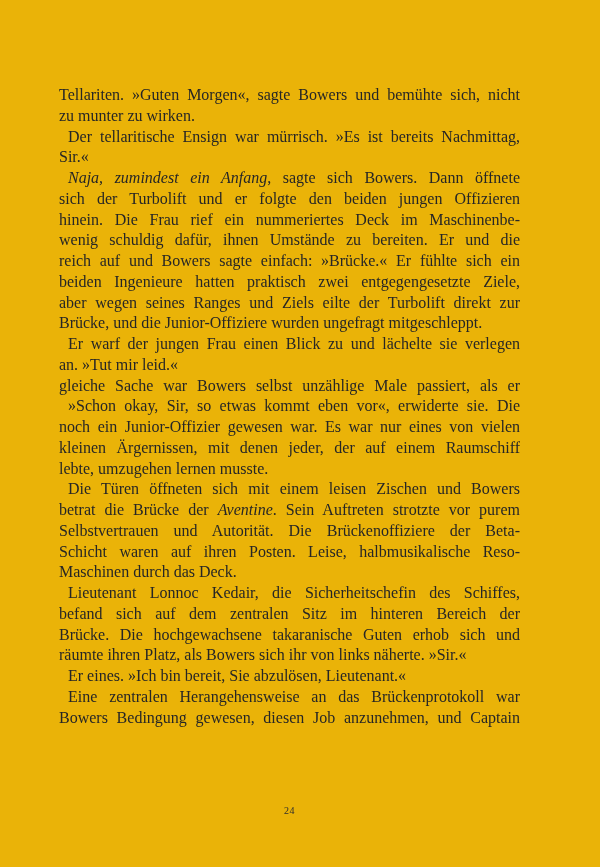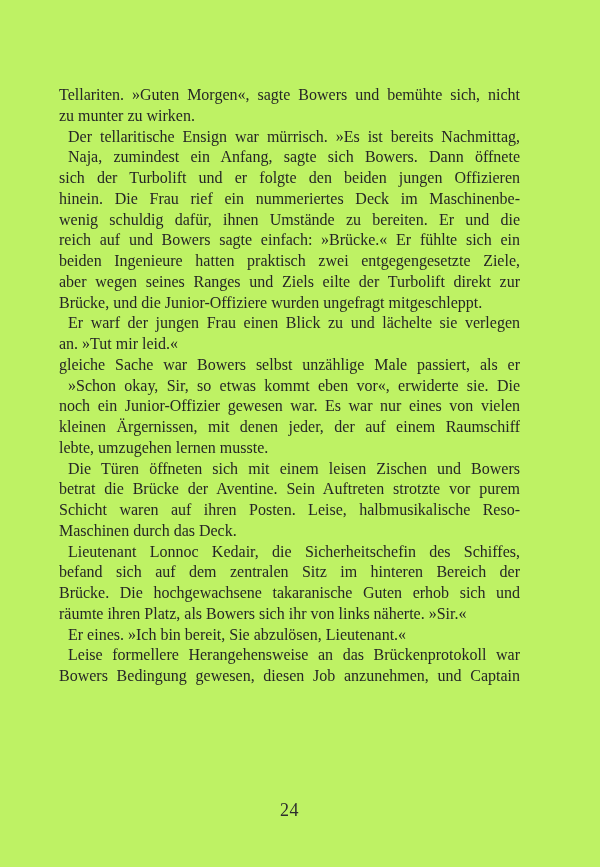--- a/index.html
+++ b/index.html
@@ -10,21 +10,21 @@
     width: 600px;
     height: 867px;
     background: #ffffff;
     position: relative;
     font-family: "Liberation Serif", serif;
     overflow: hidden;
   }
   .book-page {
     position: absolute;
     inset: 0;
-    background: #bef264;
+    background: #eab308;
   }
   .text-block {
     position: absolute;
     left: 59px;
     top: 85px;
     width: 461px;
     color: #262626;
     font-size: 16px;
     line-height: 20.75px;
   }
@@ -38,45 +38,47 @@
     height: 20.75px;
     overflow: hidden;
   }
   .line.last {
     text-align-last: left;
   }
   .line.indent {
     text-indent: 9px;
   }
   .italic {
+    font-style: italic;
   }
   .page-footer {
     position: absolute;
     left: 59px;
     top: 800px;
     width: 461px;
     text-align: center;
   }
   .page-number {
-    font-size: 18px;
+    font-size: 10px;
     color: #2e2e2e;
     letter-spacing: 0.5px;
   }
 </style>
 </head>
 <body>
 
 <div class="book-page">
   <div class="text-block" style="color: rgb(38, 38, 38);">
       <div class="paragraph">
         <div class="line"><span>Tellariten. »Guten Morgen«, sagte Bowers und bemühte sich, nicht</span></div>
         <div class="line last"><span>zu munter zu wirken.</span></div>
       </div>
       <div class="paragraph">
         <div class="line indent"><span>Der tellaritische Ensign war mürrisch. »Es ist bereits Nachmittag,</span></div>
+        <div class="line last"><span>Sir.«</span></div>
       </div>
       <div class="paragraph">
         <div class="line indent"><span class="italic">Naja, zumindest ein Anfang</span><span>, sagte sich Bowers. Dann öffnete</span></div>
         <div class="line"><span>sich der Turbolift und er folgte den beiden jungen Offizieren</span></div>
         <div class="line"><span>hinein. Die Frau rief ein nummeriertes Deck im Maschinenbe-</span></div>
         <div class="line"><span>wenig schuldig dafür, ihnen Umstände zu bereiten. Er und die</span></div>
         <div class="line"><span>reich auf und Bowers sagte einfach: »Brücke.« Er fühlte sich ein</span></div>
         <div class="line"><span>beiden Ingenieure hatten praktisch zwei entgegengesetzte Ziele,</span></div>
         <div class="line"><span>aber wegen seines Ranges und Ziels eilte der Turbolift direkt zur</span></div>
         <div class="line last"><span>Brücke, und die Junior-Offiziere wurden ungefragt mitgeschleppt.</span></div>
@@ -88,33 +90,34 @@
       <div class="paragraph">
         <div class="line"><span>gleiche Sache war Bowers selbst unzählige Male passiert, als er</span></div>
         <div class="line indent"><span>»Schon okay, Sir, so etwas kommt eben vor«, erwiderte sie. Die</span></div>
         <div class="line"><span>noch ein Junior-Offizier gewesen war. Es war nur eines von vielen</span></div>
         <div class="line"><span>kleinen Ärgernissen, mit denen jeder, der auf einem Raumschiff</span></div>
         <div class="line last"><span>lebte, umzugehen lernen musste.</span></div>
       </div>
       <div class="paragraph">
         <div class="line indent"><span>Die Türen öffneten sich mit einem leisen Zischen und Bowers</span></div>
         <div class="line"><span>betrat die Brücke der </span><span class="italic">Aventine</span><span>. Sein Auftreten strotzte vor purem</span></div>
+        <div class="line"><span>Selbstvertrauen und Autorität. Die Brückenoffiziere der Beta-</span></div>
         <div class="line"><span>Schicht waren auf ihren Posten. Leise, halbmusikalische Reso-</span></div>
         <div class="line last"><span>Maschinen durch das Deck.</span></div>
       </div>
       <div class="paragraph">
         <div class="line indent"><span>Lieutenant Lonnoc Kedair, die Sicherheitschefin des Schiffes,</span></div>
         <div class="line"><span>befand sich auf dem zentralen Sitz im hinteren Bereich der</span></div>
         <div class="line"><span>Brücke. Die hochgewachsene takaranische Guten erhob sich und</span></div>
         <div class="line last"><span>räumte ihren Platz, als Bowers sich ihr von links näherte. »Sir.«</span></div>
       </div>
       <div class="paragraph">
         <div class="line last indent"><span>Er eines. »Ich bin bereit, Sie abzulösen, Lieutenant.«</span></div>
       </div>
       <div class="paragraph">
-        <div class="line indent"><span>Leise formellere Herangehensweise an das Brückenprotokoll war</span></div>
+        <div class="line indent"><span>Eine zentralen Herangehensweise an das Brückenprotokoll war</span></div>
         <div class="line"><span>Bowers Bedingung gewesen, diesen Job anzunehmen, und Captain</span></div>
       </div>
     </div>
   <div class="page-footer">
     <span class="page-number">24</span>
   </div>
 </div>
 
 </body></html>

